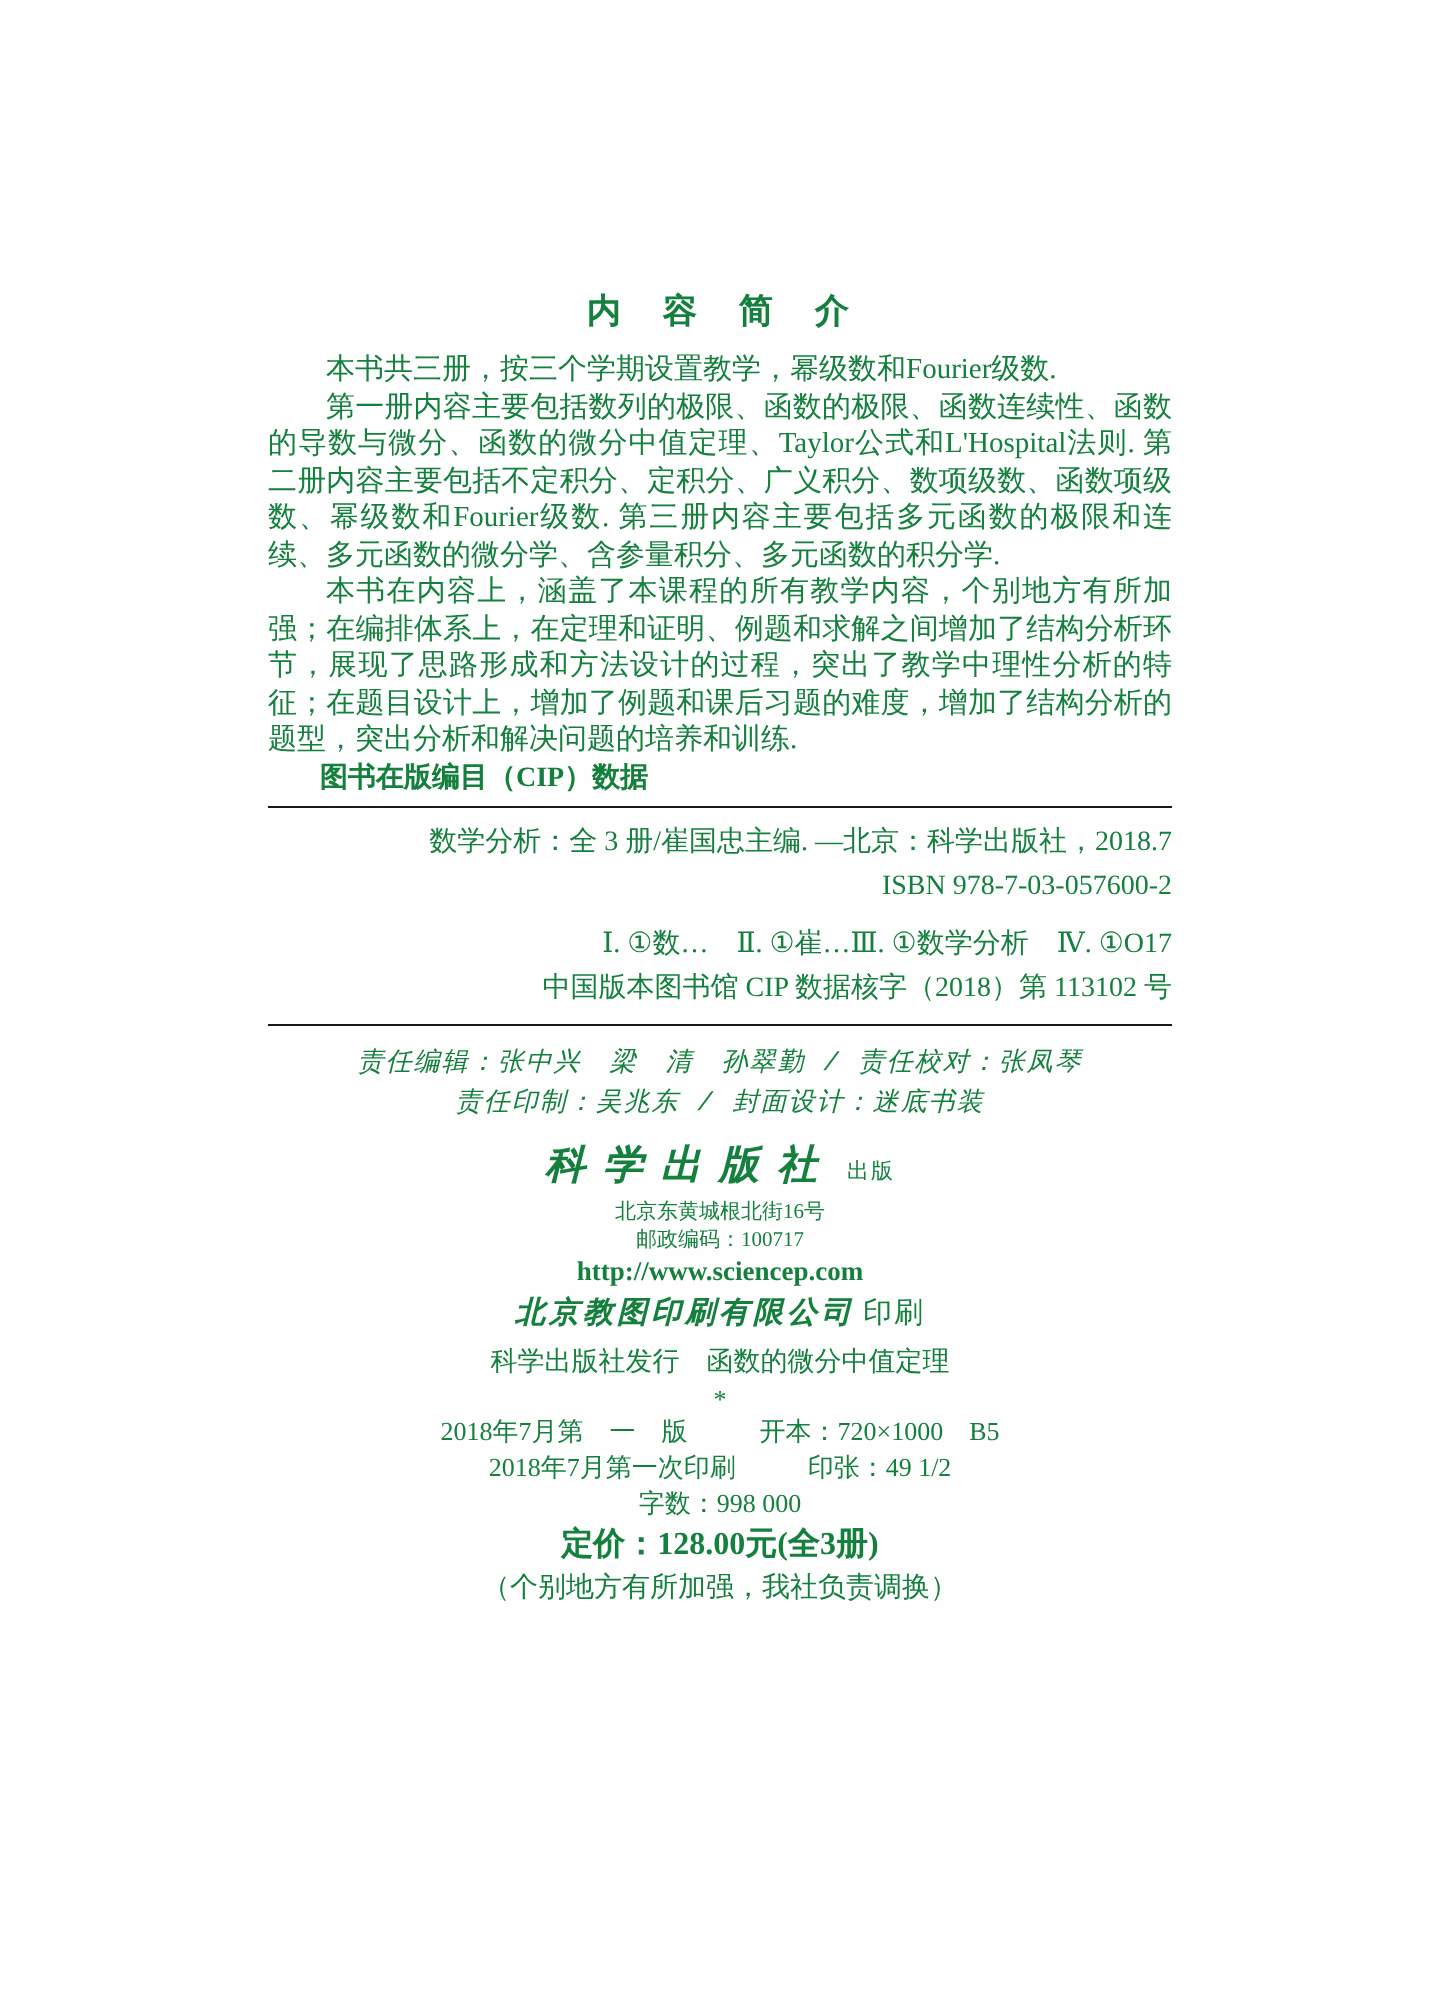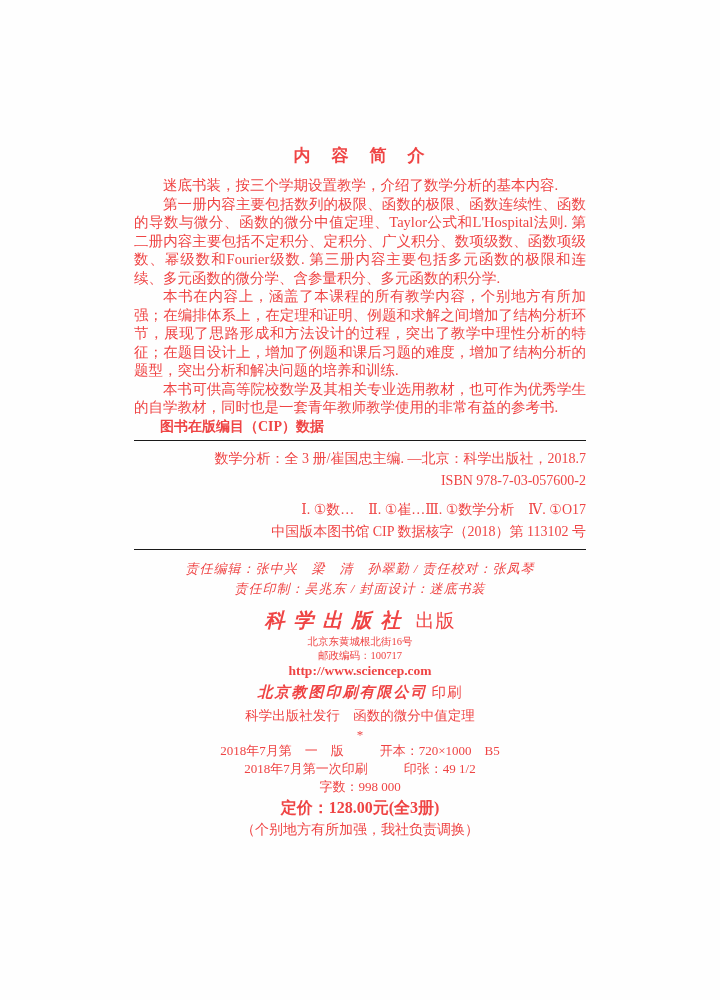--- a/index.html
+++ b/index.html
@@ -3,21 +3,21 @@
 <meta charset="utf-8">
 <style>
   html, body { margin: 0; padding: 0; background: #ffffff; }
   .page {
     position: relative;
     width: 720px;
     height: 1000px;
     margin: 0 auto;
     background: #fefefe;
     font-family: "Liberation Serif", "DejaVu Serif", serif;
-    color: #ef4444;
+    color: #15803d;
     overflow: hidden;
   }
   .column {
     width: 452px;
     margin: 0 auto;
     padding-top: 144px;
   }
   .doc-title {
     font-size: 17px;
     font-weight: 600;
@@ -50,20 +50,21 @@
   .cip-body p {
     margin: 0;
     font-size: 14px;
     line-height: 22px;
     text-align: right;
   }
   .cip-classification { margin-top: 7px !important; }
   .staff {
     margin-top: 9px;
     text-align: center;
+    font-family: Liberation Mono, monospace;
   }
   .staff p {
     margin: 0;
     font-size: 13px;
     line-height: 20.5px;
     font-style: italic;
     letter-spacing: 1px;
   }
   .imprint {
     margin-top: 7px;
@@ -71,21 +72,21 @@
   }
   .imprint > div { margin: 0; }
   .pub-line { line-height: 27px; }
   .brush-large {
     font-size: 20px;
     font-weight: bold;
     font-style: italic;
     letter-spacing: 9px;
   }
   .pub-role {
-    font-size: 19px;
+    font-size: 11px;
     margin-left: 6px;
     letter-spacing: 1px;
   }
   .addr-line { font-size: 10.5px; line-height: 14.5px; }
   .post-line { font-size: 10.5px; line-height: 14px; }
   .web-line  { font-size: 13.5px; font-weight: bold; line-height: 16.5px; }
   .printer-line { line-height: 24.5px; }
   .brush-small {
     font-size: 15px;
     font-weight: bold;
@@ -110,24 +111,23 @@
 </style>
 </head>
 <body>
 
 <div class="page">
   <div class="column">
 
     <h1 class="doc-title">内　容　简　介</h1>
 
     <section class="intro">
-      <p>迷底书装，按三个学期设置教学，介绍了数学分析的基本内容.</p>
+      <p>本书共三册，按三个学期设置教学，幂级数和Fourier级数.</p>
       <p>第一册内容主要包括数列的极限、函数的极限、函数连续性、函数的导数与微分、函数的微分中值定理、Taylor公式和L'Hospital法则. 第二册内容主要包括不定积分、定积分、广义积分、数项级数、函数项级数、幂级数和Fourier级数. 第三册内容主要包括多元函数的极限和连续、多元函数的微分学、含参量积分、多元函数的积分学.</p>
       <p>本书在内容上，涵盖了本课程的所有教学内容，个别地方有所加强；在编排体系上，在定理和证明、例题和求解之间增加了结构分析环节，展现了思路形成和方法设计的过程，突出了教学中理性分析的特征；在题目设计上，增加了例题和课后习题的难度，增加了结构分析的题型，突出分析和解决问题的培养和训练.</p>
-      <p>本书可供高等院校数学及其相关专业选用教材，也可作为优秀学生的自学教材，同时也是一套青年教师教学使用的非常有益的参考书.</p>
     </section>
 
     <section class="cip">
       <div class="cip-header">图书在版编目（CIP）数据</div>
       <div class="rule rule-top"></div>
       <div class="cip-body">
         <p>数学分析：全 3 册/崔国忠主编. —北京：科学出版社，2018.7</p>
         <p>ISBN 978-7-03-057600-2</p>
         <p class="cip-classification">Ⅰ. ①数…　Ⅱ. ①崔…Ⅲ. ①数学分析　Ⅳ. ①O17</p>
         <p>中国版本图书馆 CIP 数据核字（2018）第 113102 号</p>

